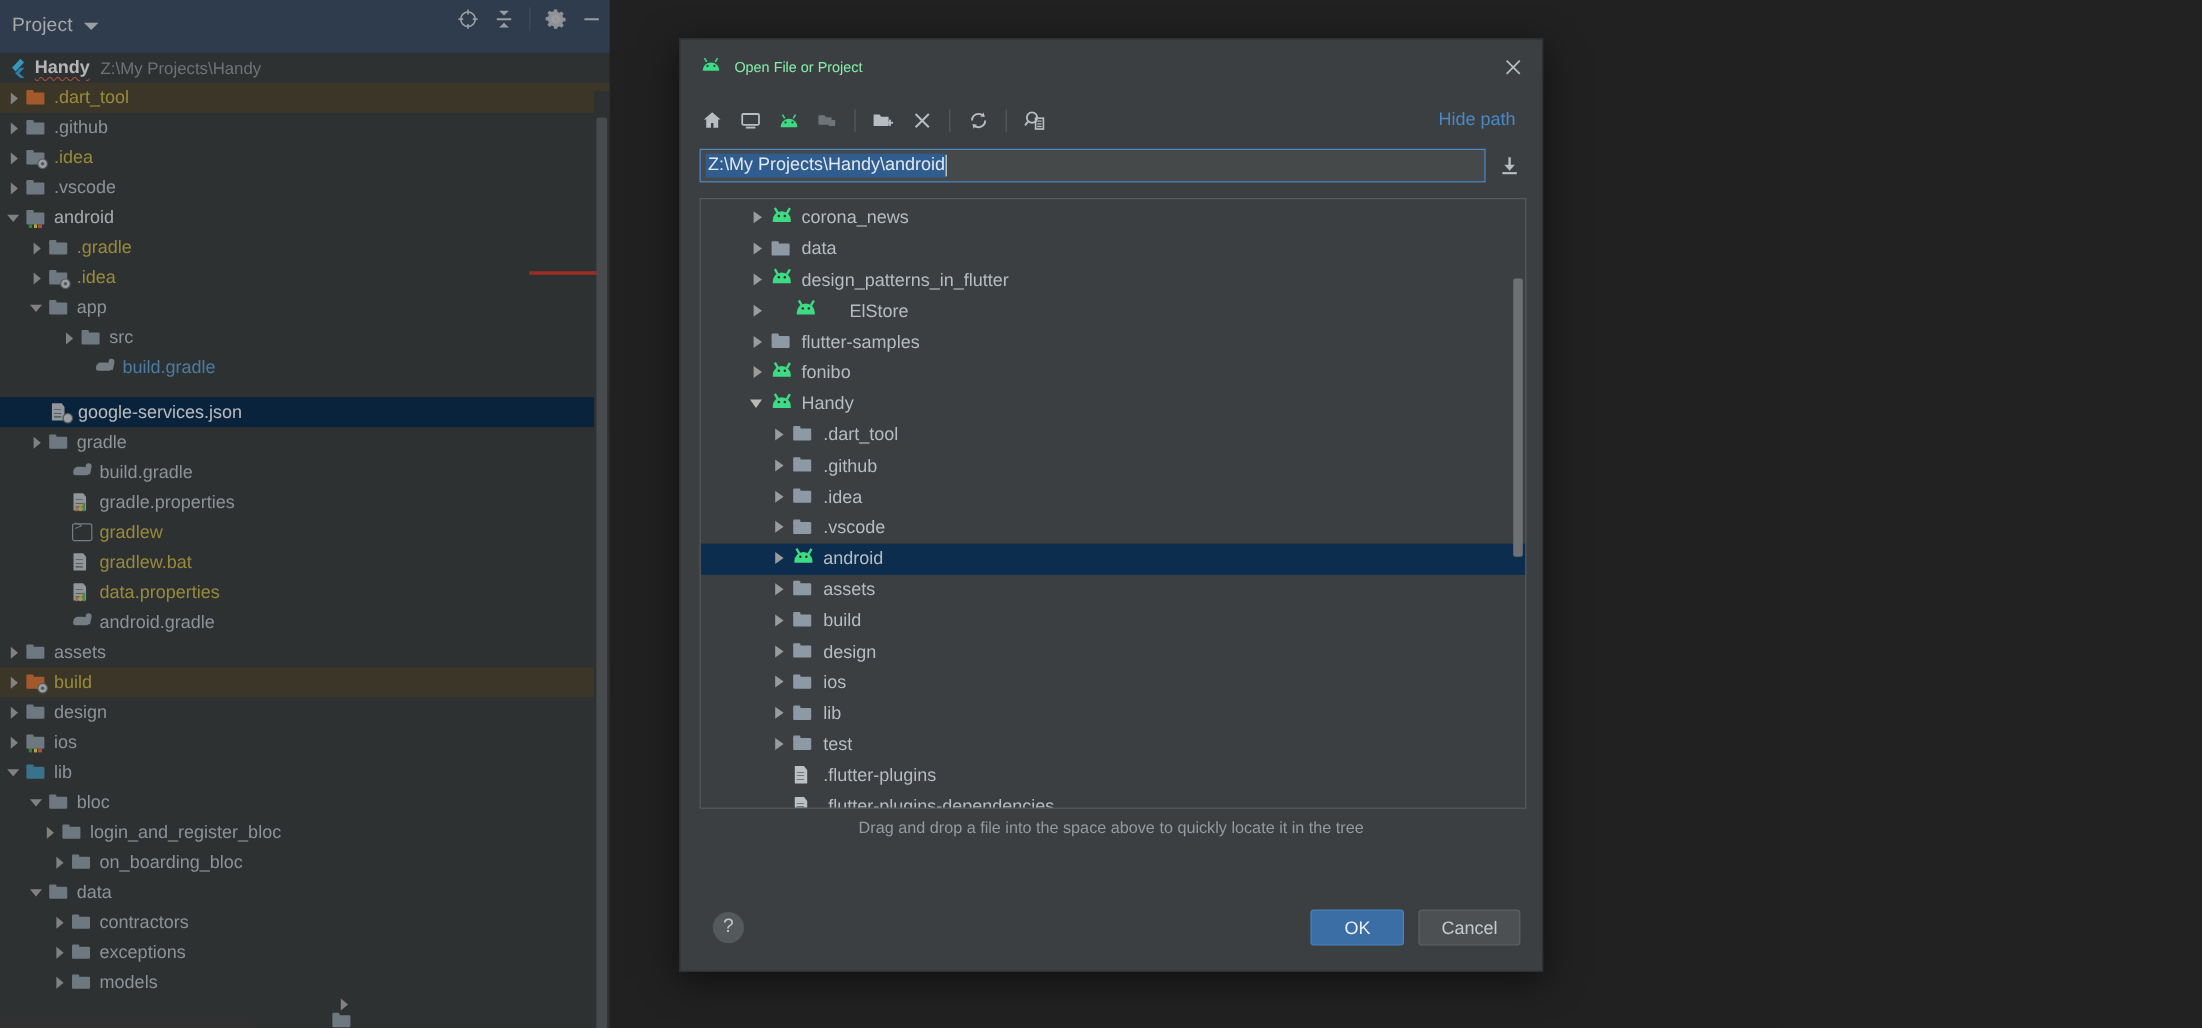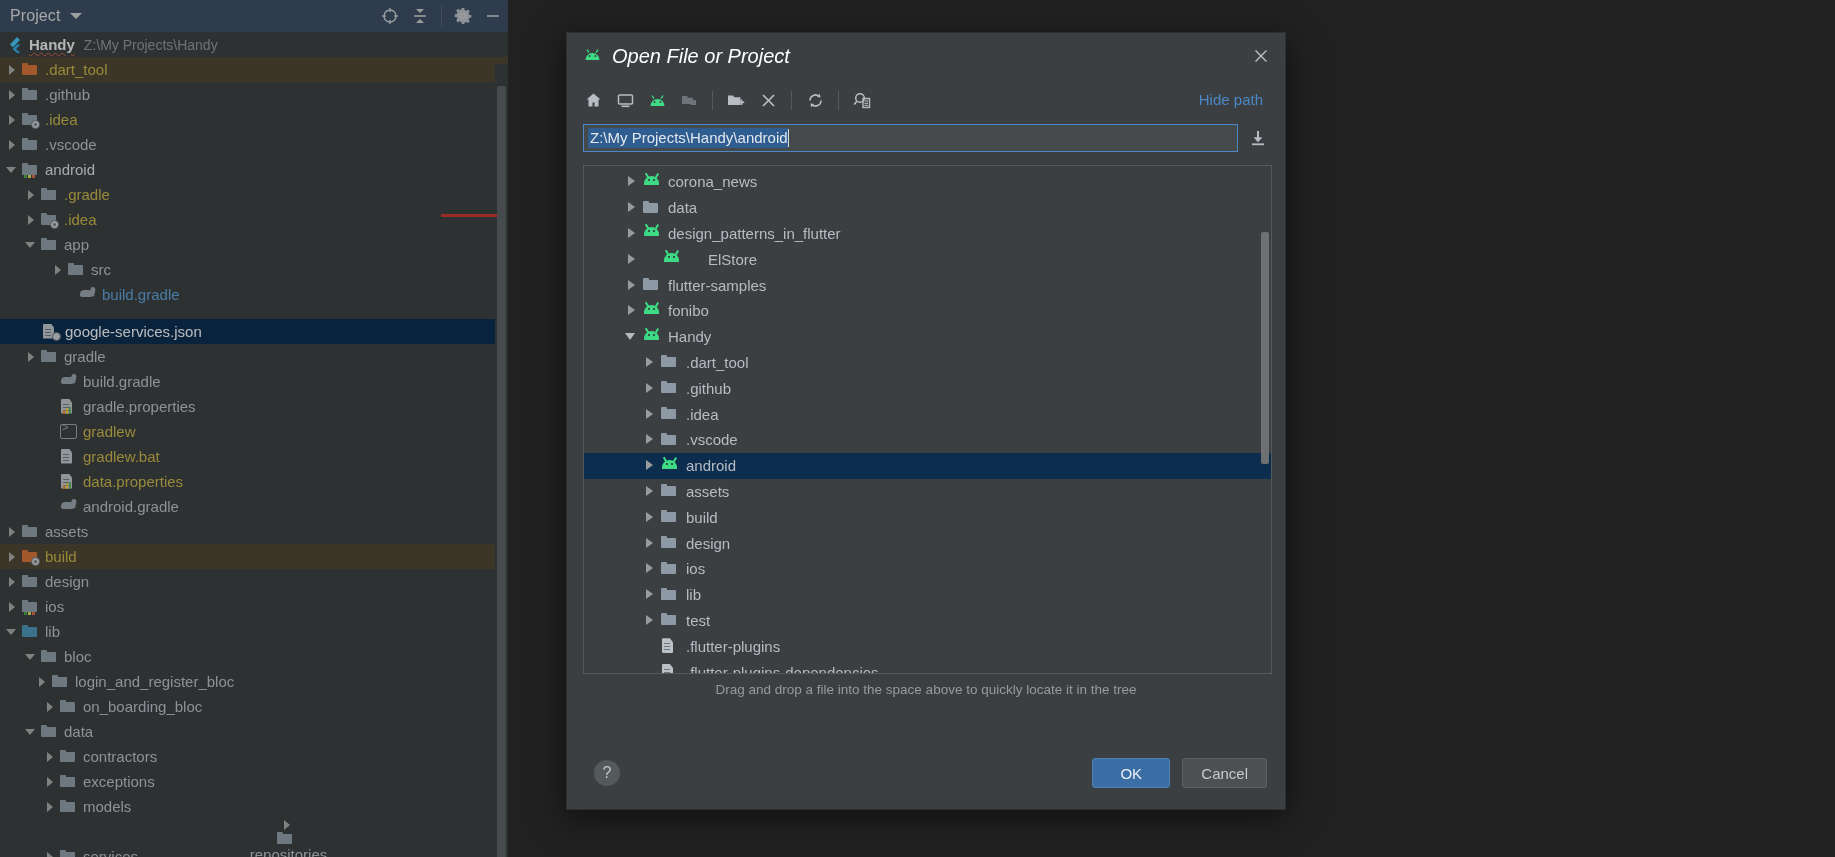--- a/index.html
+++ b/index.html
@@ -16,21 +16,21 @@
     position: absolute; left: 508px; top: 0; right: 0; bottom: 0;
     background: #2b2b2b;
   }
 
   
   #project-panel {
     position: absolute; left: 0; top: 0; width: 508px; height: 857px;
     background: #3c3f41;
   }
   #project-header {
-    height: 32px; background: #3c4e63;
+    height: 44px; background: #3c4e63;
     display: flex; align-items: center;
     padding-left: 10px;
     position: relative;
   }
   #project-header .ph-title {
     color: #d6d6d6; font-size: 16px; letter-spacing: .1px;
   }
   #project-header .ph-caret {
     margin-left: 9px; width: 0; height: 0;
     border-left: 6px solid transparent; border-right: 6px solid transparent;
@@ -165,21 +165,21 @@
   #dialog {
     position: absolute; left: 566px; top: 32px; width: 720px; height: 778px;
     background: #3c3f41; border: 1px solid #2e3133;
     box-shadow: 0 7px 30px rgba(0,0,0,.55);
   }
   #dlg-title {
     height: 46px; display: flex; align-items: center; padding: 0 12px 0 16px;
     position: relative;
   }
   #dlg-title .t-ic { margin-right: 10px; }
-  #dlg-title .t-txt { color: #ffffff; font-size: 20px; font-style: italic; }
+  #dlg-title .t-txt { color: #86efac; font-size: 12px; }
   #dlg-close {
     position: absolute; right: 10px; top: 9px; width: 28px; height: 28px;
     display: flex; align-items: center; justify-content: center;
   }
 
   #dlg-toolbar {
     height: 42px; display: flex; align-items: center; padding-left: 10px; position: relative;
   }
   #dlg-toolbar .tb { width: 32px; height: 30px; display:flex; align-items:center; justify-content:center; }
   #dlg-toolbar .tsep { width: 1px; height: 19px; background: #565a5c; margin: 0 7px; }

